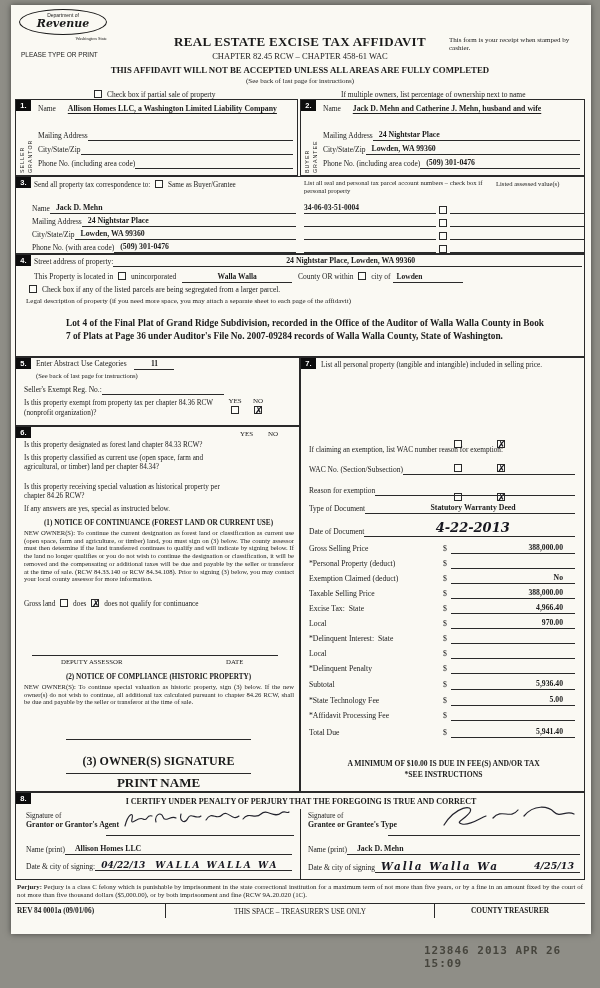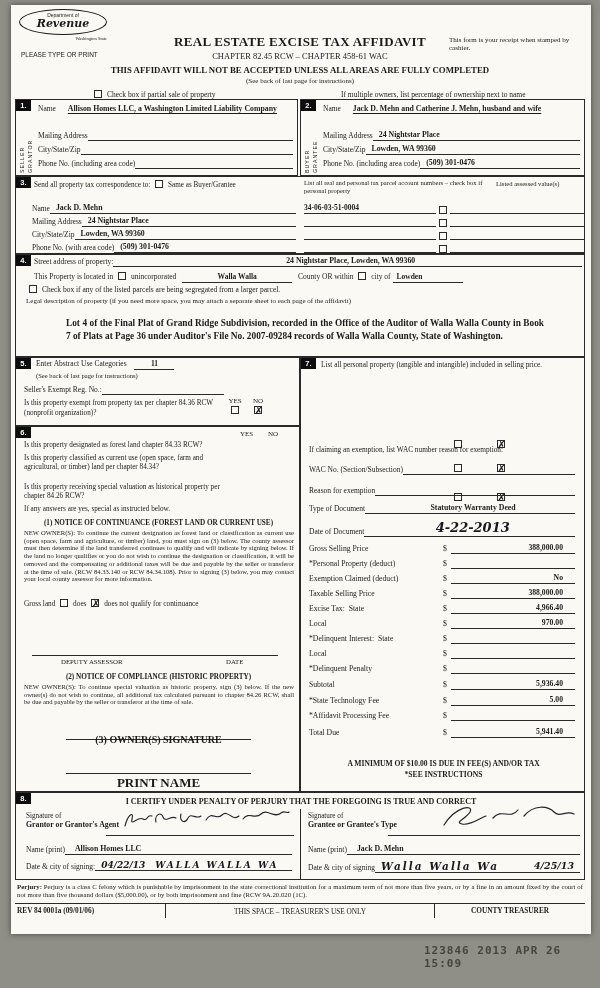--- a/index.html
+++ b/index.html
@@ -234,21 +234,21 @@
     </div>
 
     <div class="rule" style="left:16px;top:228px;width:246px"></div>
     <span class="abs" style="left:45px;top:231px;font-size:6.8px">DEPUTY ASSESSOR</span>
     <span class="abs" style="left:210px;top:231px;font-size:6.8px">DATE</span>
 
     <div class="abs center" style="left:0;top:246px;width:285px;font-size:7.2px;font-weight:bold">(2) NOTICE OF COMPLIANCE (HISTORIC PROPERTY)</div>
     <div class="abs" style="left:8px;top:256px;width:270px;font-size:6.6px;line-height:7.7px;text-align:justify">NEW OWNER(S): To continue special valuation as historic property, sign (3) below. If the new owner(s) do not wish to continue, all additional tax calculated pursuant to chapter 84.26 RCW, shall be due and payable by the seller or transferor at the time of sale.</div>
 
     <div class="rule" style="left:50px;top:312px;width:185px"></div>
-    <div class="abs center" style="left:0;top:307px;width:285px;font-size:10px;font-weight:bold">(3) OWNER(S) SIGNATURE</div>
+    <div class="abs center" style="left:0;top:328px;width:285px;font-size:12px;font-weight:bold">(3) OWNER(S) SIGNATURE</div>
     <div class="rule" style="left:50px;top:346px;width:185px"></div>
     <div class="abs center" style="left:0;top:349px;width:285px;font-size:13px;font-weight:bold">PRINT NAME</div>
   </div>
 
   <div class="box" style="left:289px;top:352px;width:285px;height:435px">
     <div class="tab">7.</div>
     <div class="abs" style="left:20px;top:2px;width:252px;font-size:7.3px;line-height:9px">List all personal property (tangible and intangible) included in selling price.</div>
     <div class="abs" style="left:8px;top:88px;font-size:7.3px">If claiming an exemption, list WAC number reason for exemption:</div>
     <div class="abs row" style="left:8px;top:107px;width:266px">
       <span>WAC No. (Section/Subsection)</span>

